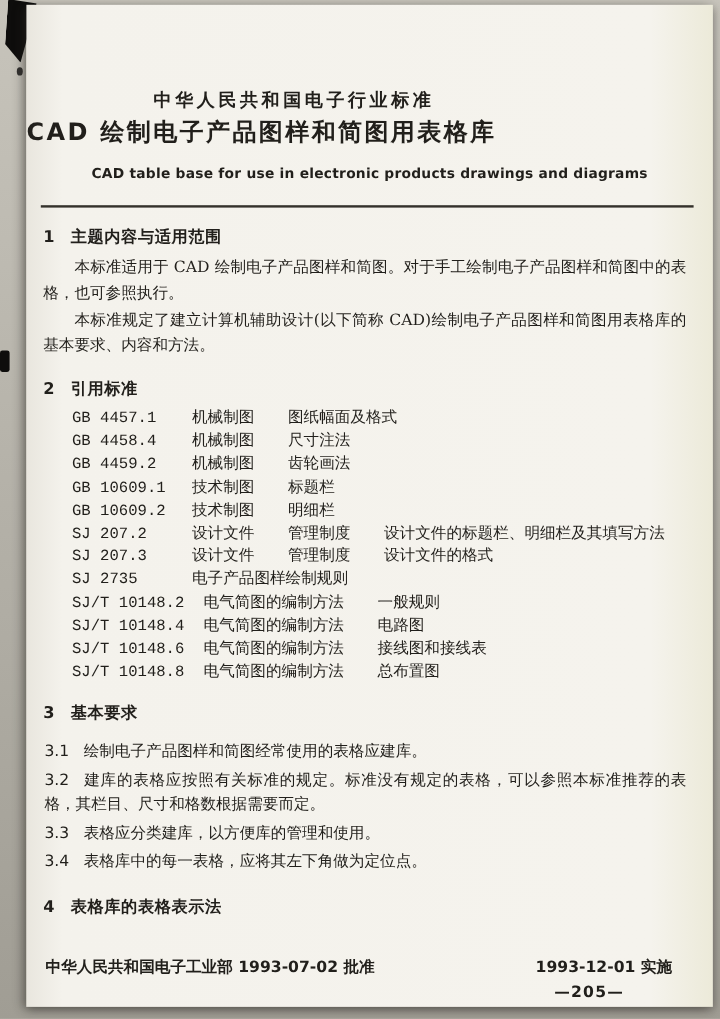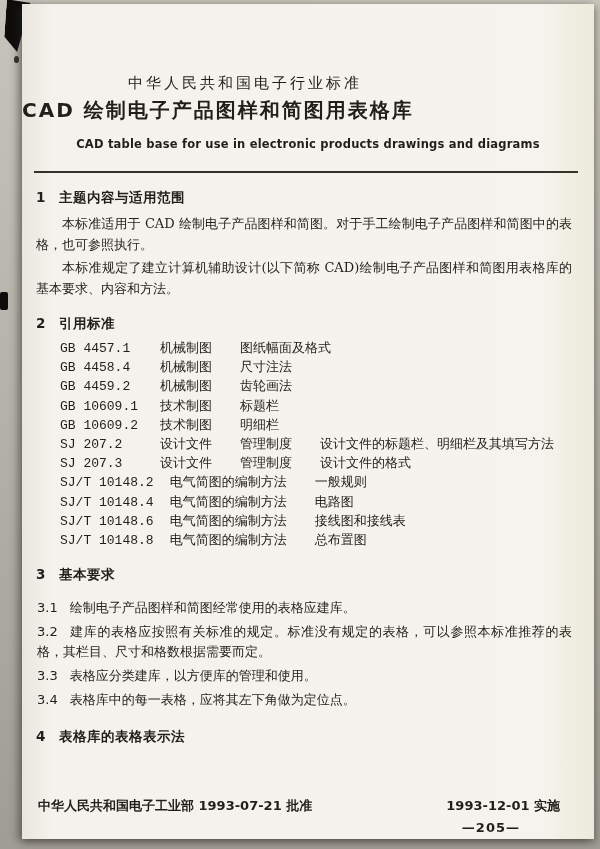--- a/index.html
+++ b/index.html
@@ -26,21 +26,21 @@
     left: 5px; top: 0; width: 24px; height: 52px;
     clip-path: polygon(0 0, 100% 4%, 58% 100%, 0 72%);
     transform: rotate(4deg);
   }
   .edge-mark { left: 0; top: 292px; width: 8px; height: 18px; border-radius: 2px; }
   .edge-mark2 { left: 14px; top: 56px; width: 5px; height: 7px; border-radius: 50%; opacity: .8; }
 
   
   .org-line {
     margin: 70px 0 0 106px;
-    font-size: 15px; font-weight: normal; letter-spacing: 3px;
+    font-size: 15px; font-weight: bold; letter-spacing: 3px;
   }
   .std-no {
     margin: 14px 54px 0 0; text-align: right;
     font-size: 13.5px; font-weight: bold; letter-spacing: 1px;
   }
   .doc-title {
     margin-top: 4px; text-align: left;
     font-size: 20px; font-weight: bold; letter-spacing: 2px;
   }
   .doc-subtitle {
@@ -147,20 +147,24 @@
           <span class="ref-cell">管理制度</span>
           <span class="ref-cell">设计文件的标题栏、明细栏及其填写方法</span>
       </div>
       <div class="ref-row">
         <span class="ref-code">SJ 207.3</span>
           <span class="ref-cell">设计文件</span>
           <span class="ref-cell">管理制度</span>
           <span class="ref-cell">设计文件的格式</span>
       </div>
       <div class="ref-row">
+        <span class="ref-code">SJ 2735</span>
+          <span class="ref-cell">电子产品图样绘制规则</span>
+      </div>
+      <div class="ref-row">
         <span class="ref-code">SJ/T 10148.2</span>
           <span class="ref-cell">电气简图的编制方法</span>
           <span class="ref-cell">一般规则</span>
       </div>
       <div class="ref-row">
         <span class="ref-code">SJ/T 10148.4</span>
           <span class="ref-cell">电气简图的编制方法</span>
           <span class="ref-cell">电路图</span>
       </div>
       <div class="ref-row">
@@ -192,19 +196,19 @@
       <p class="item">
         <span class="item-no">3.4</span><span>表格库中的每一表格，应将其左下角做为定位点。</span>
       </p>
     </div>
 
     <div class="sec-head s4">
       <span>4</span><span class="sec-title">表格库的表格表示法</span>
     </div>
 
     <div class="footer-row">
-      <span>中华人民共和国电子工业部 1993-07-21 批准</span>
+      <span>中华人民共和国电子工业部 1993-07-02 批准</span>
       <span>1993-12-01 实施</span>
     </div>
     <div class="page-no">—205—</div>
 
   </div>
 </div>
 
 </body></html>

